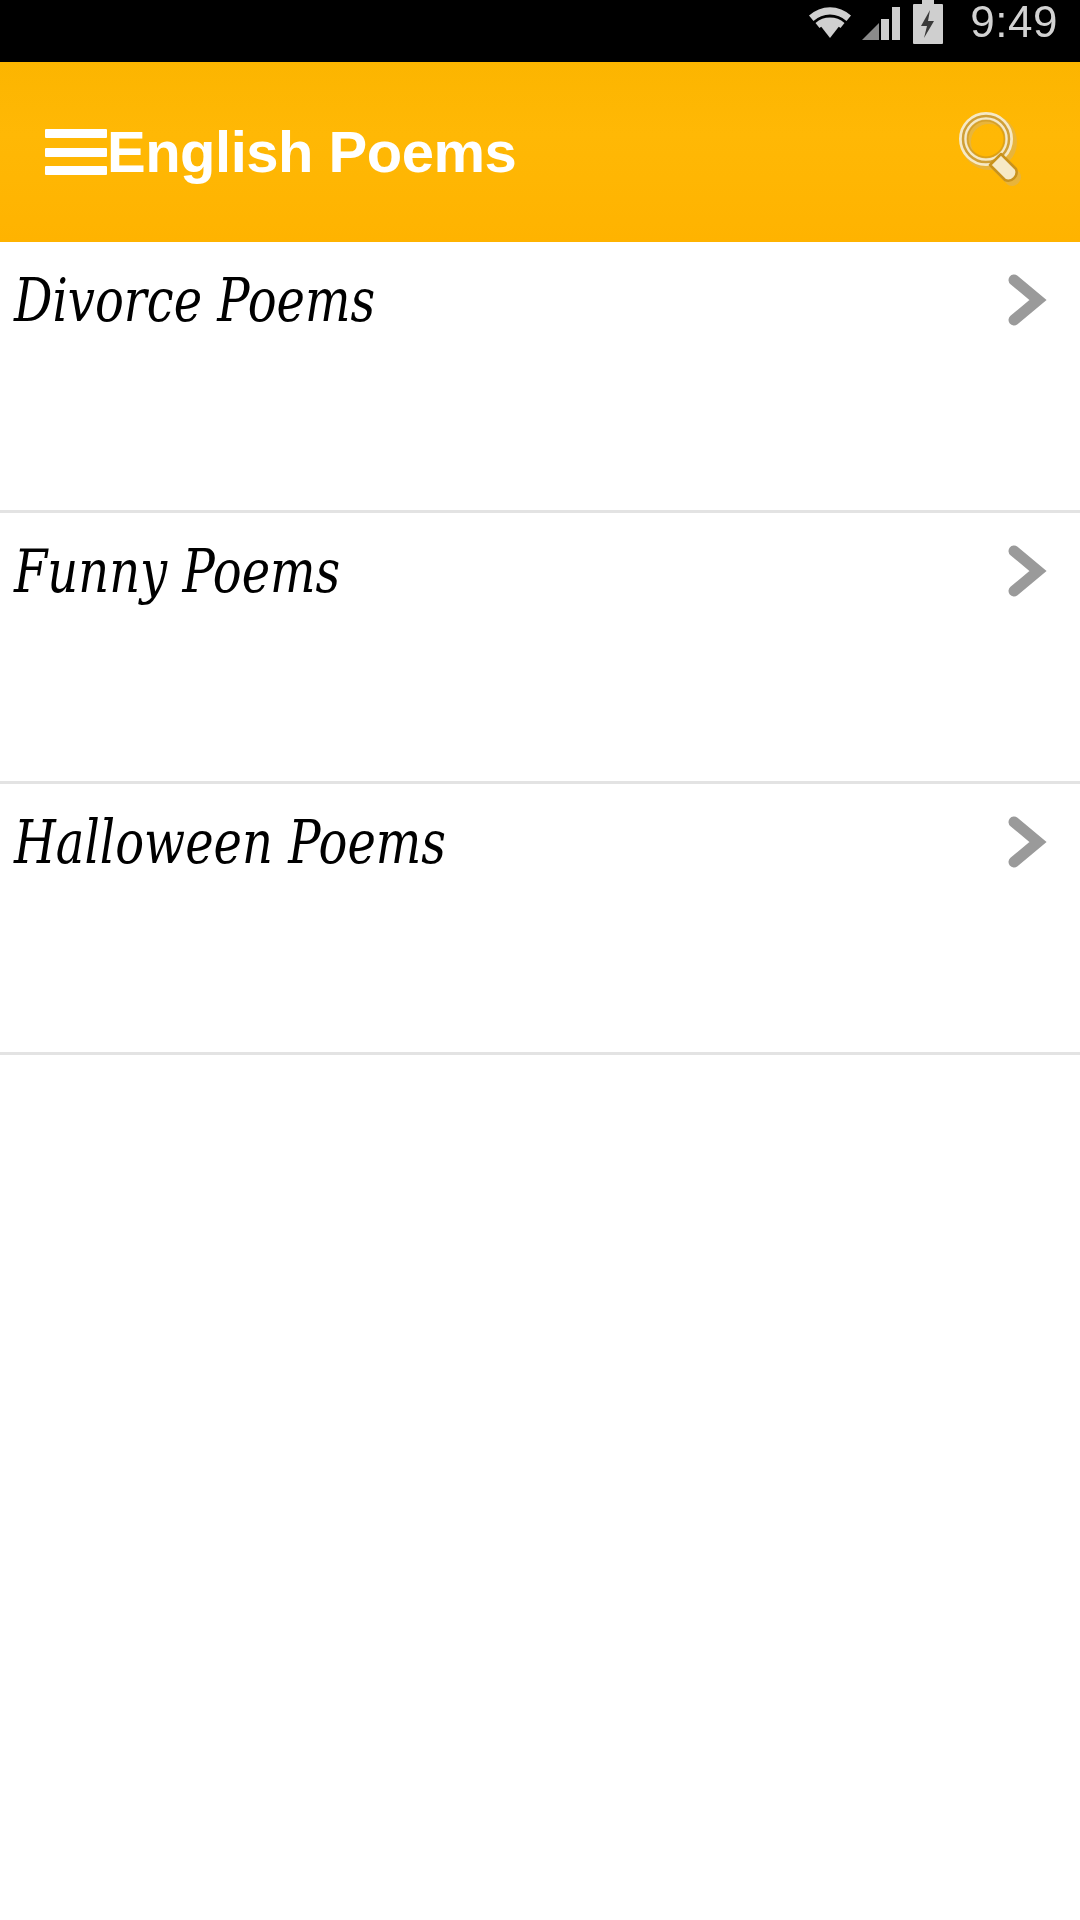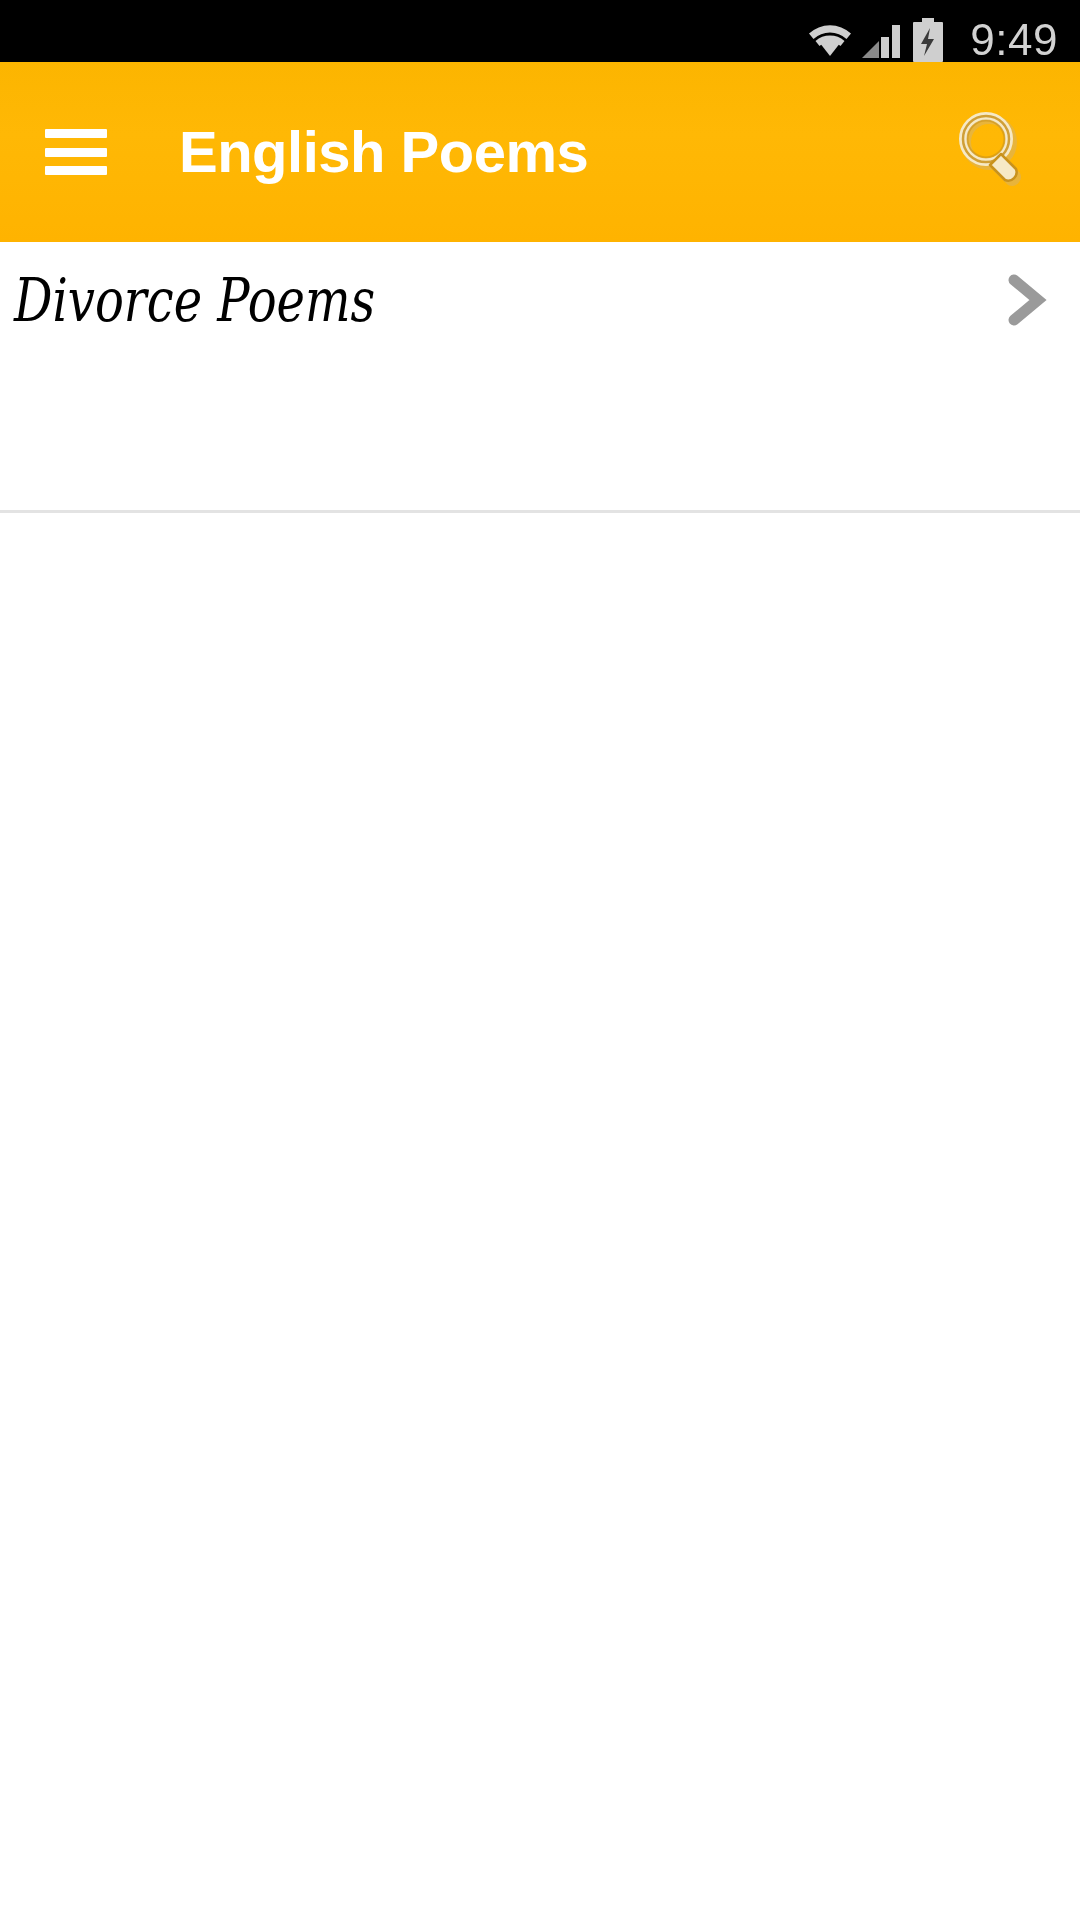--- a/index.html
+++ b/index.html
@@ -8,21 +8,21 @@
     background:#ffffff;
     font-family:"Liberation Sans", sans-serif;
     overflow:hidden;
   }
 
   
   #status-bar {
     position:absolute; left:0; top:0;
     width:1080px; height:62px;
     background:#000000;
-    display:flex; align-items:flex-end; justify-content:flex-end;
+    display:flex; align-items:flex-start; justify-content:flex-end;
     padding-right:22px;
   }
   #status-bar .sb-icons { display:flex; align-items:center; gap:9px; }
   .icon-wifi { width:46px; height:36px; position:relative; display:block; }
   .icon-signal { width:40px; height:38px; position:relative; display:block; }
   .icon-battery { width:34px; height:44px; position:relative; display:block; }
   #status-time {
     color:#d2d2d2;
     font-size:44px;
     font-weight:400;
@@ -46,21 +46,20 @@
     cursor:pointer;
   }
   #menu-button span {
     display:block; width:100%; height:9px;
     background:#ffffff; border-radius:1px;
   }
   #app-title {
     color:#ffffff;
     font-size:58px;
     font-weight:bold;
-    margin-left:72px;
     line-height:1;
     letter-spacing:-0.5px;
     white-space:nowrap;
     font-family:"Liberation Sans", sans-serif;
   }
   #search-button {
     margin-left:auto; margin-right:35px;
     width:92px; height:92px;
     display:flex; align-items:center; justify-content:center;
     cursor:pointer;
@@ -163,15 +162,31 @@
     <span class="item-chevron">
       <svg width="64" height="64" viewBox="0 0 64 64">
         <polyline points="20,12 44,32 20,52" fill="none" stroke="#9a9a9a" stroke-width="11" stroke-linecap="round" stroke-linejoin="miter"></polyline>
       </svg>
     </span>
   </div>
 
 
 
 
+  <div class="list-item">
+    <span class="item-label">Funny Poems</span>
+    <span class="item-chevron">
+      <svg width="64" height="64" viewBox="0 0 64 64">
+        <polyline points="20,12 44,32 20,52" fill="none" stroke="#9a9a9a" stroke-width="11" stroke-linecap="round" stroke-linejoin="miter"></polyline>
+      </svg>
+    </span>
+  </div>
 
+  <div class="list-item">
+    <span class="item-label">Halloween Poems</span>
+    <span class="item-chevron">
+      <svg width="64" height="64" viewBox="0 0 64 64">
+        <polyline points="20,12 44,32 20,52" fill="none" stroke="#9a9a9a" stroke-width="11" stroke-linecap="round" stroke-linejoin="miter"></polyline>
+      </svg>
+    </span>
+  </div>
 
 </div>
 
 </body></html>

